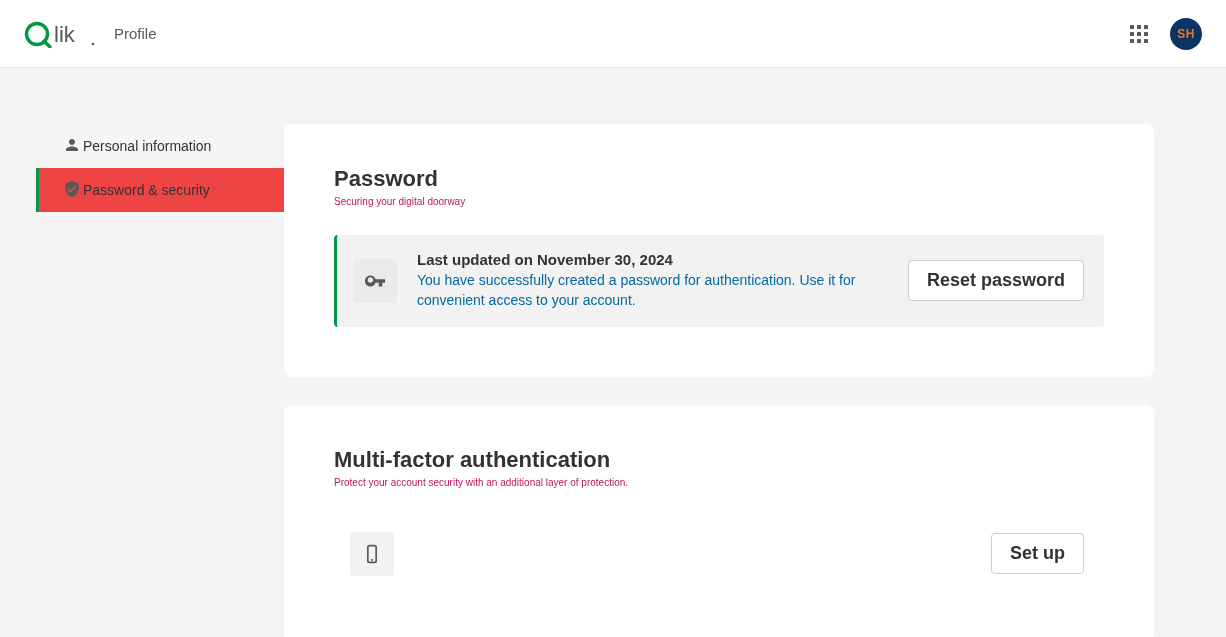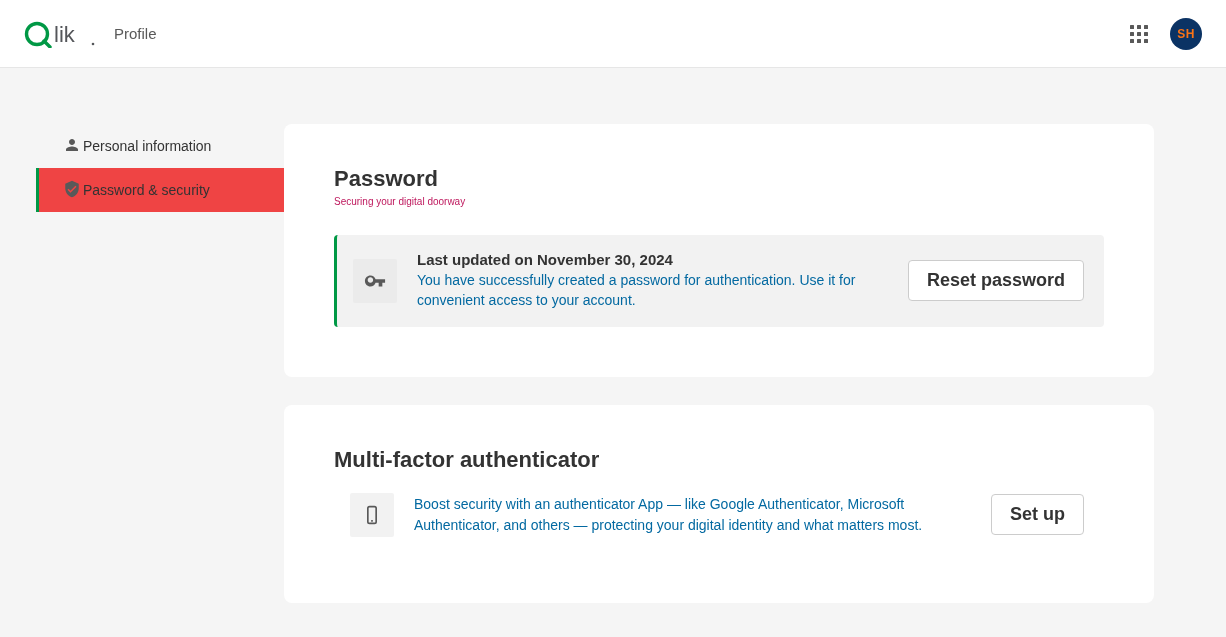--- a/index.html
+++ b/index.html
@@ -228,30 +228,30 @@
         </div>
         <div class="info-text">
           <div class="info-title">Last updated on November 30, 2024</div>
           <div class="info-desc">You have successfully created a password for authentication. Use it for convenient access to your account.</div>
         </div>
         <button class="btn">Reset password</button>
       </div>
     </div>
 
     <div class="card">
-      <h2>Multi-factor authenticator</h2>
+      <h2>Multi-factor authentication</h2>
+      <div class="card-sub">Protect your account security with an additional layer of protection.</div>
 
       <div class="info-box plain">
         <div class="info-icon-wrap">
           <svg width="20" height="20" viewBox="0 0 24 24" fill="none" stroke="#595959" stroke-width="2">
             <rect x="7" y="2" width="10" height="20" rx="2"></rect>
             <line x1="11" y1="19" x2="13" y2="19"></line>
           </svg>
         </div>
         <div class="info-text">
-          <div class="info-desc">Boost security with an authenticator App — like Google Authenticator, Microsoft Authenticator, and others — protecting your digital identity and what matters most.</div>
         </div>
         <button class="btn">Set up</button>
       </div>
     </div>
 
   </div>
 </div>
 
 </body></html>

